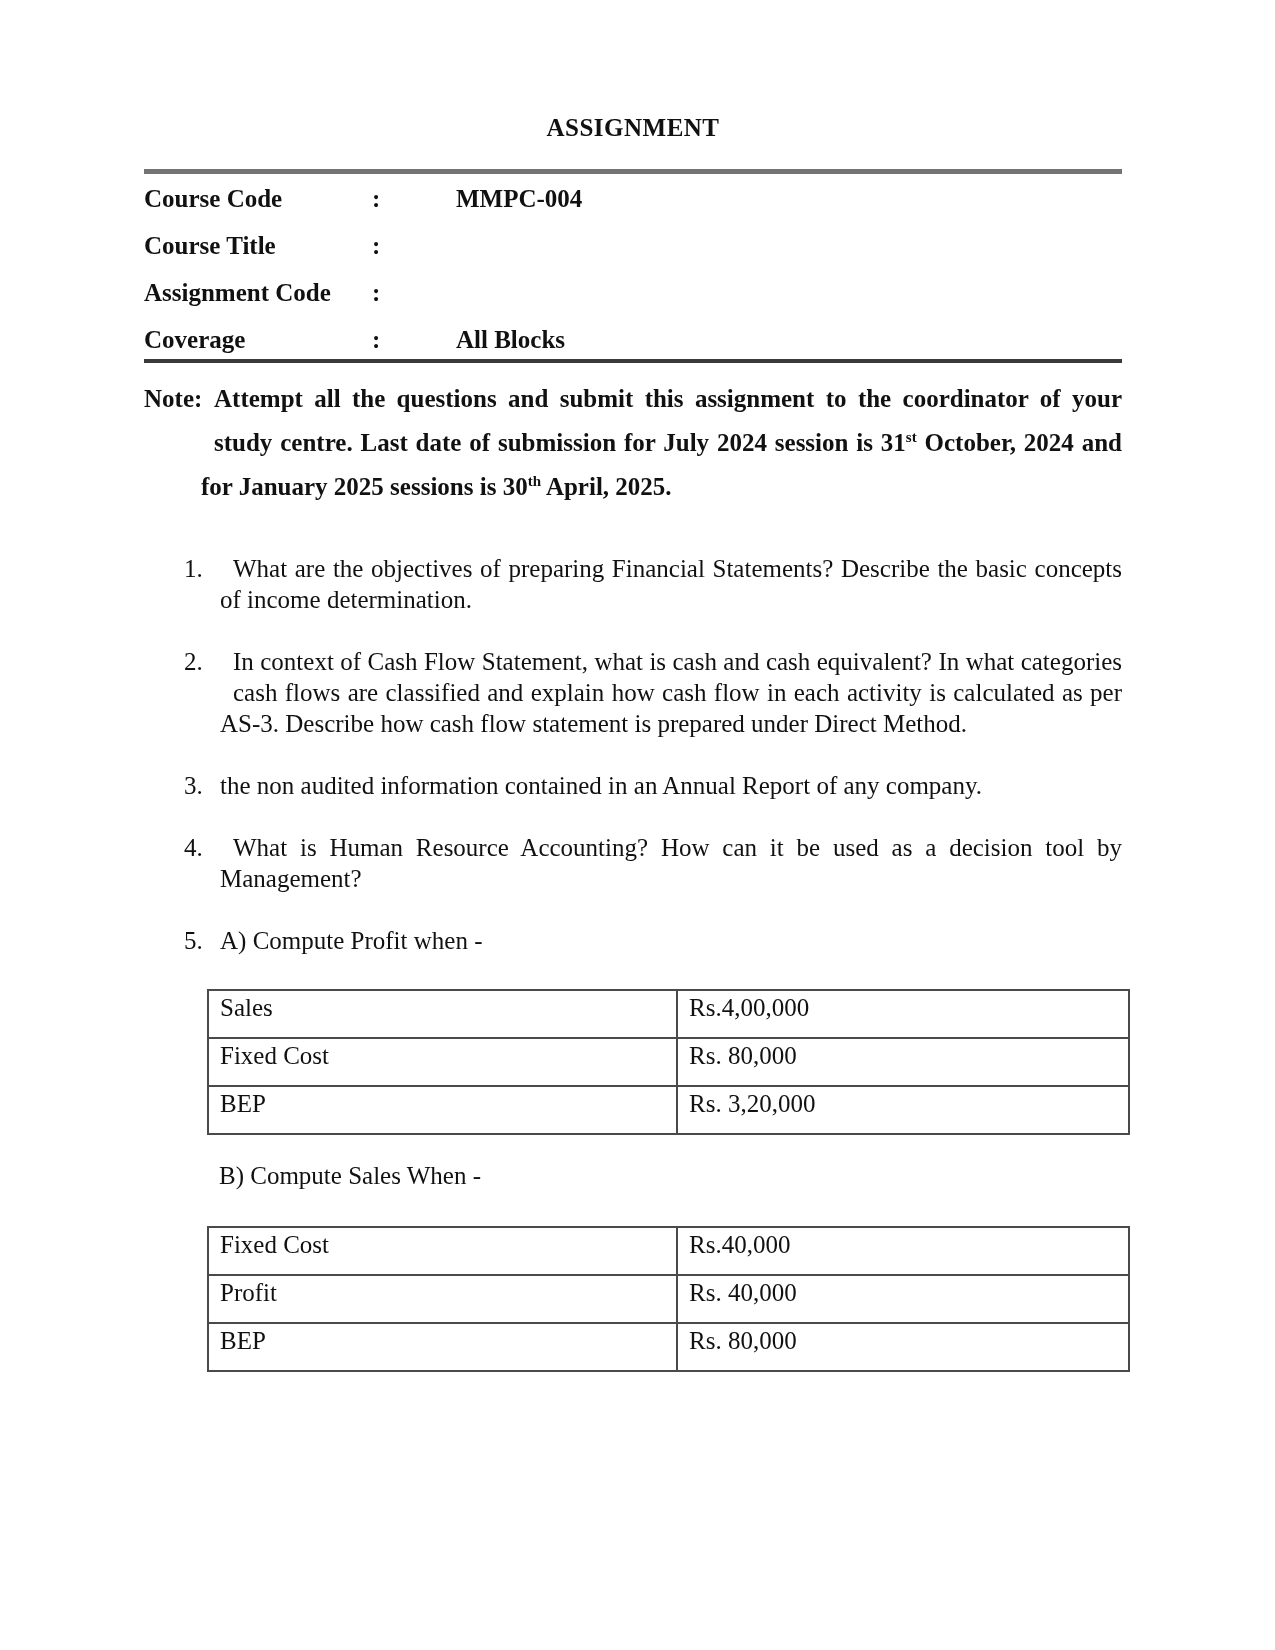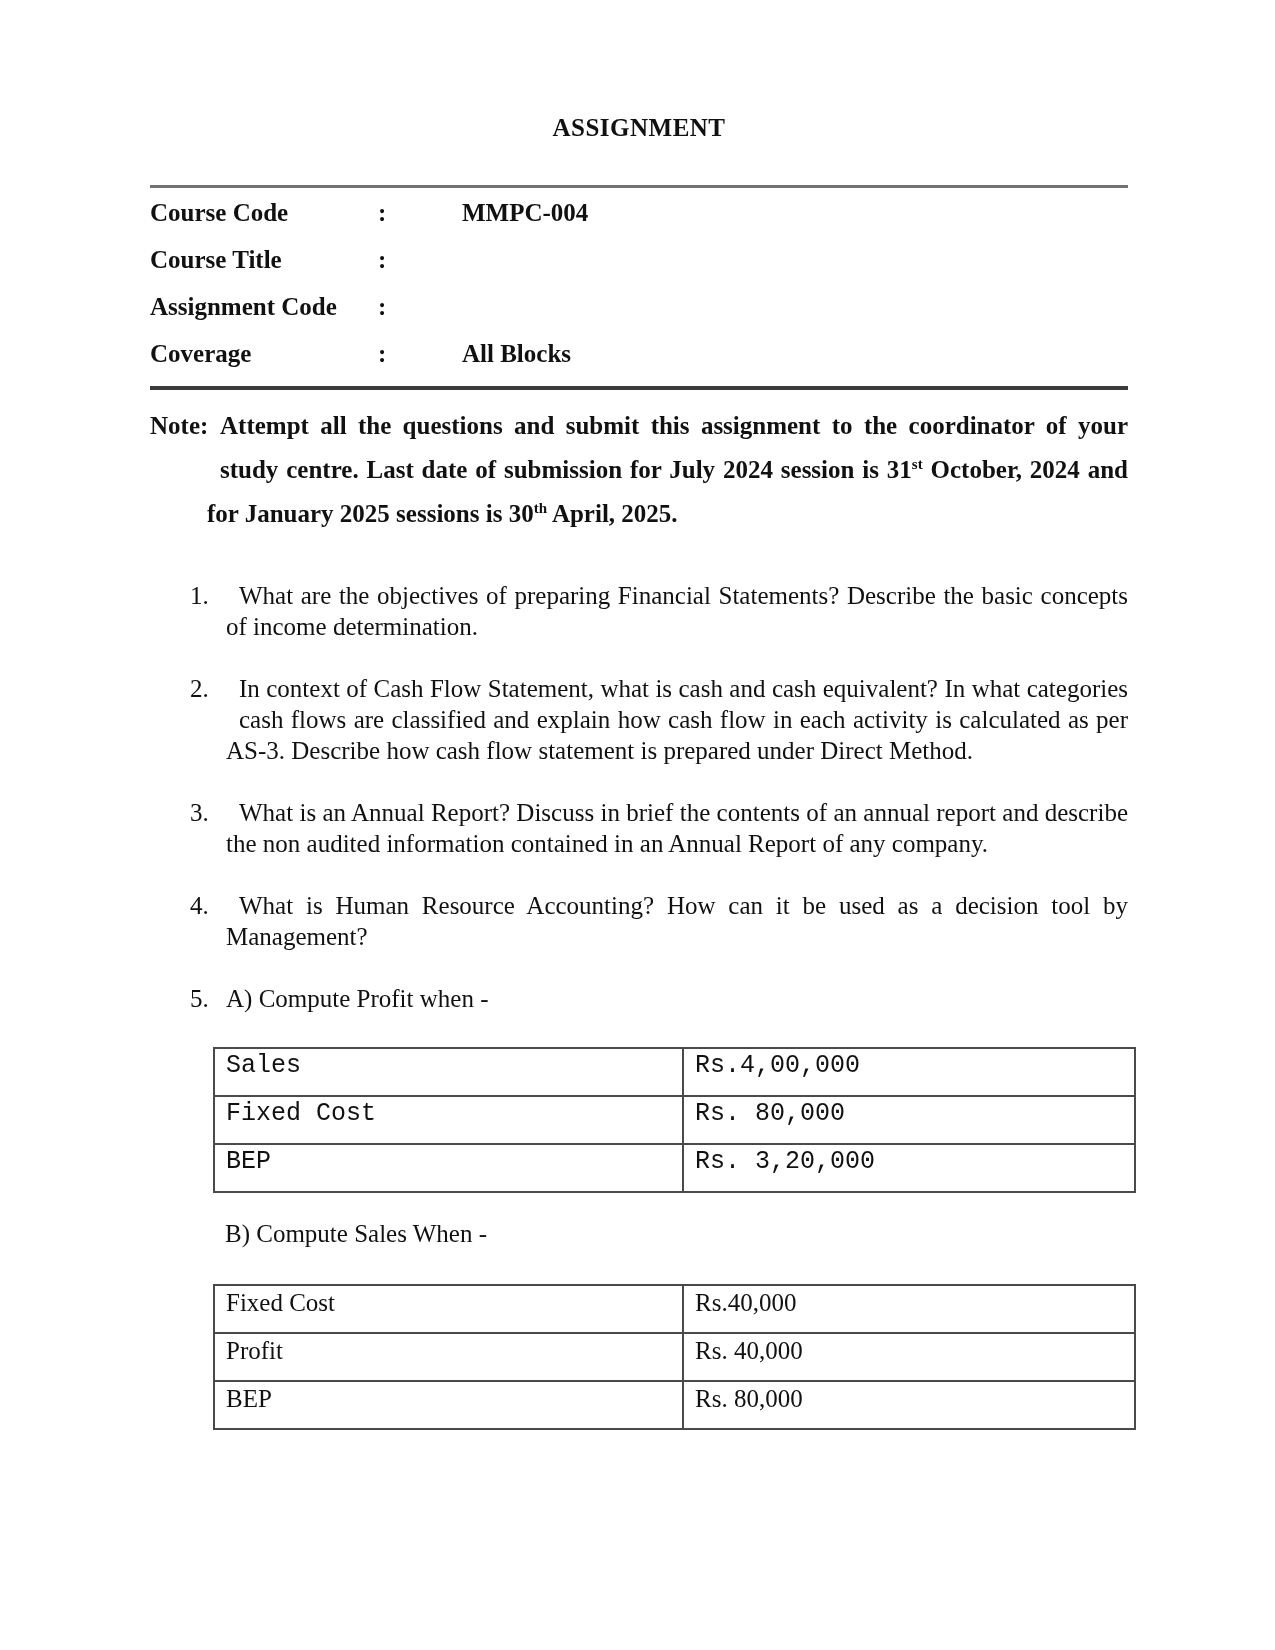--- a/index.html
+++ b/index.html
@@ -13,41 +13,41 @@
     height: 1650px;
     background: #ffffff;
     color: #111111;
     font-family: "Liberation Serif", "DejaVu Serif", serif;
     font-size: 25px;
     overflow: hidden;
     box-sizing: border-box;
   }
   .content {
     position: absolute;
-    left: 150px;
+    left: 144px;
     top: 0;
     width: 978px; 
   }
 
   
   .doc-title {
     margin-top: 113px;
     text-align: center;
     font-weight: bold;
     font-size: 25px;
     letter-spacing: 0.5px;
     line-height: 30px;
   }
 
   
   .header-table {
-    margin-top: 42px;
-    border-top: 3px solid #737373;
+    margin-top: 26px;
+    border-top: 5px solid #737373;
     border-bottom: 4px solid #3a3a3a;
-    padding: 12px 0 20px 0;
+    padding: 12px 0 7px 0;
     font-weight: bold;
   }
   .header-row {
     display: grid;
     grid-template-columns: 228px 84px auto;
     line-height: 25px;
     margin-bottom: 22px;
   }
   .header-row:last-child { margin-bottom: 0; }
 
@@ -103,21 +103,21 @@
   }
   .fin-table td {
     border: 2px solid #4a4a4a;
     height: 48px;
     vertical-align: top;
     padding: 4px 10px 0 11px;
     line-height: 25px;
     box-sizing: border-box;
   }
   .fin-table col.c-label { width: 469px; }
-  .table-a { margin-top: 33px; font-family: Liberation Mono, monospace; }
+  .table-a { margin-top: 33px; }
   .section-b-heading {
     margin-top: 25px;
     margin-left: 75px; 
     line-height: 31px;
   }
   .table-b { margin-top: 35px; }
 </style>
 </head>
 <body>
 
@@ -169,21 +169,20 @@
         <div class="q-text">
           <div class="jline">In context of Cash Flow Statement, what is cash and cash equivalent? In what categories</div>
           <div class="jline">cash flows are classified and explain how cash flow in each activity is calculated as per</div>
           <div class="lline">AS-3. Describe how cash flow statement is prepared under Direct Method.</div>
         </div>
       </div>
 
       <div class="q-item">
         <div class="q-num">3.</div>
         <div class="q-text">
-          <div class="jline">What is an Annual Report? Discuss in brief the contents of an annual report and describe</div>
           <div class="lline">the non audited information contained in an Annual Report of any company.</div>
         </div>
       </div>
 
       <div class="q-item">
         <div class="q-num">4.</div>
         <div class="q-text">
           <div class="jline">What is Human Resource Accounting? How can it be used as a decision tool by</div>
           <div class="lline">Management?</div>
         </div>

